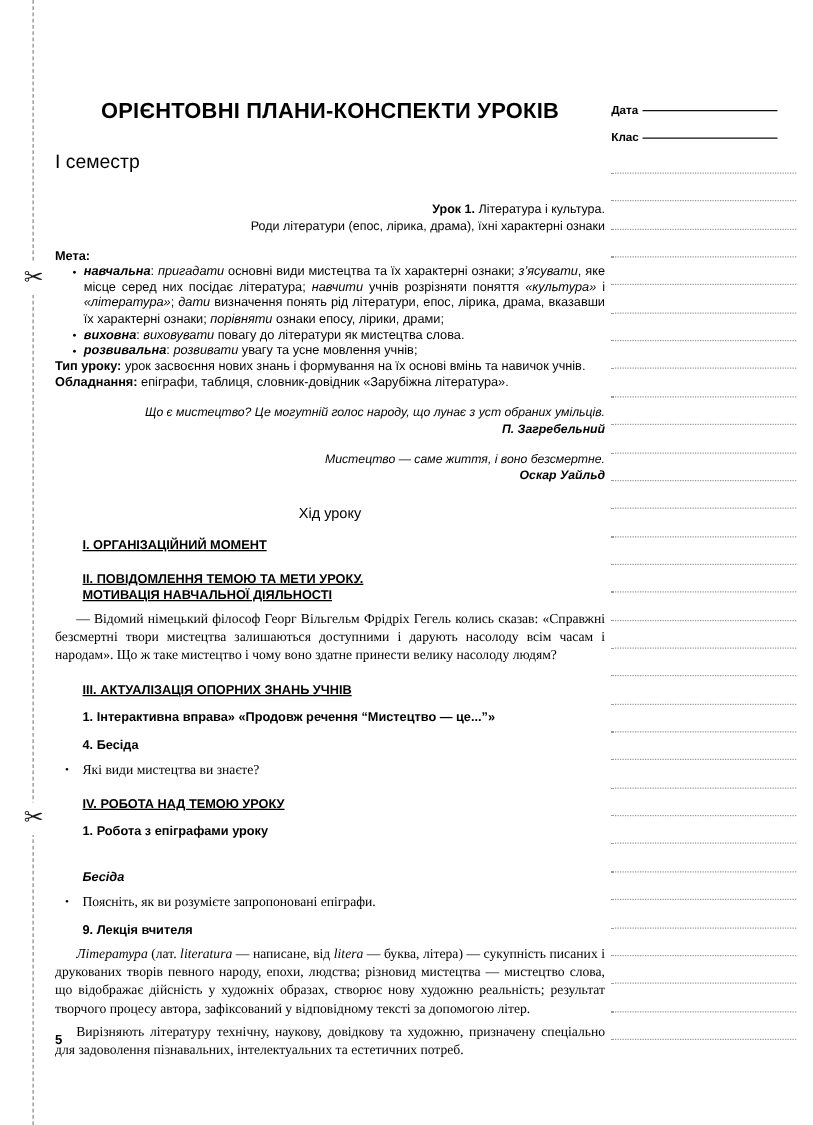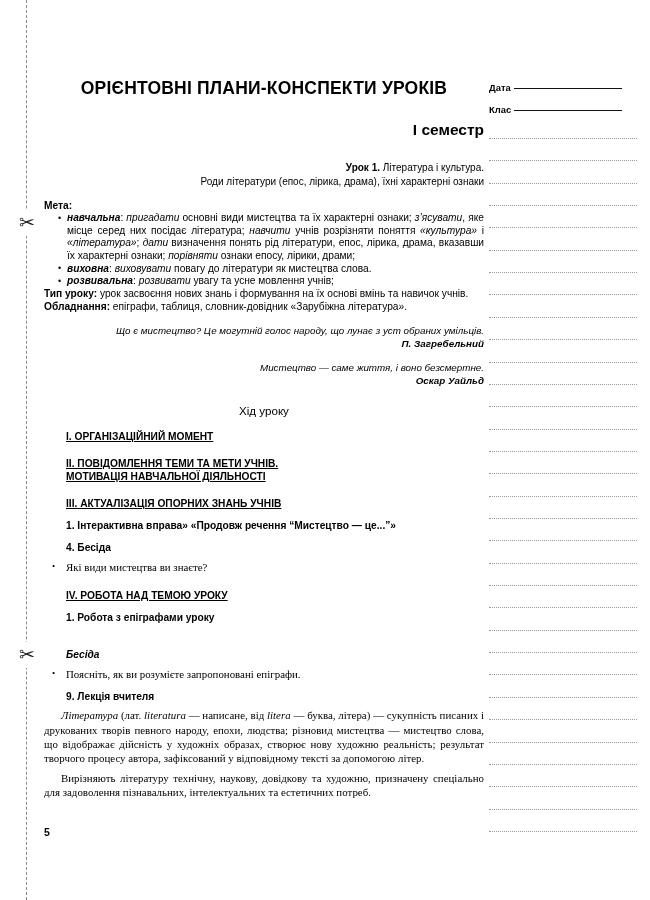--- a/index.html
+++ b/index.html
@@ -44,23 +44,23 @@
 
   .doc-title {
     margin: 78px 0 0 0;
     text-align: center;
     font-size: 17.5px;
     font-weight: bold;
     letter-spacing: 0.2px;
   }
   .semester {
     margin: 22px 0 0 0;
-    text-align: right;
+    text-align: left;
     font-size: 15.5px;
-    font-weight: bold;
+    font-weight: normal;
   }
   .lesson-line {
     margin: 22px 0 0 0;
     text-align: right;
     font-size: 10px;
     line-height: 13.6px;
   }
   .lesson-line b { font-weight: bold; }
 
   .meta-head {
@@ -241,22 +241,23 @@
     <span>Мистецтво — саме життя, і воно безсмертне.</span>
     <span class="author">Оскар Уайльд</span>
   </div>
 
   <div class="hid-uroku">Хід уроку</div>
 
   <div class="body-col">
 
     <div class="sec-head first">I. ОРГАНІЗАЦІЙНИЙ МОМЕНТ</div>
 
-    <div class="sec-head">II. ПОВІДОМЛЕННЯ ТЕМИ ТА МЕТИ УЧНІВ.</div>
+    <div class="sec-head">II. ПОВІДОМЛЕННЯ ТЕМОЮ ТА МЕТИ УРОКУ.</div>
     <div class="sec-head" style="margin-top:0">МОТИВАЦІЯ НАВЧАЛЬНОЇ ДІЯЛЬНОСТІ</div>
+    <div class="para">— Відомий німецький філософ Георг Вільгельм Фрідріх Гегель колись сказав: «Справжні безсмертні твори мистецтва залишаються доступними і дарують насолоду всім часам і народам». Що ж таке мистецтво і чому воно здатне принести велику насолоду людям?</div>
 
     <div class="sec-head">III. АКТУАЛІЗАЦІЯ ОПОРНИХ ЗНАНЬ УЧНІВ</div>
     <div class="sub-head">1. Інтерактивна вправа» «Продовж речення “Мистецтво — це...”»</div>
     <div class="sub-head">4. Бесіда</div>
     <div class="bullet-q">Які види мистецтва ви знаєте?</div>
 
     <div class="sec-head">IV. РОБОТА НАД ТЕМОЮ УРОКУ</div>
     <div class="sub-head">1. Робота з епіграфами уроку</div>
     <div class="sub-head-i">Бесіда</div>
     <div class="bullet-q">Поясніть, як ви розумієте запропоновані епіграфи.</div>

